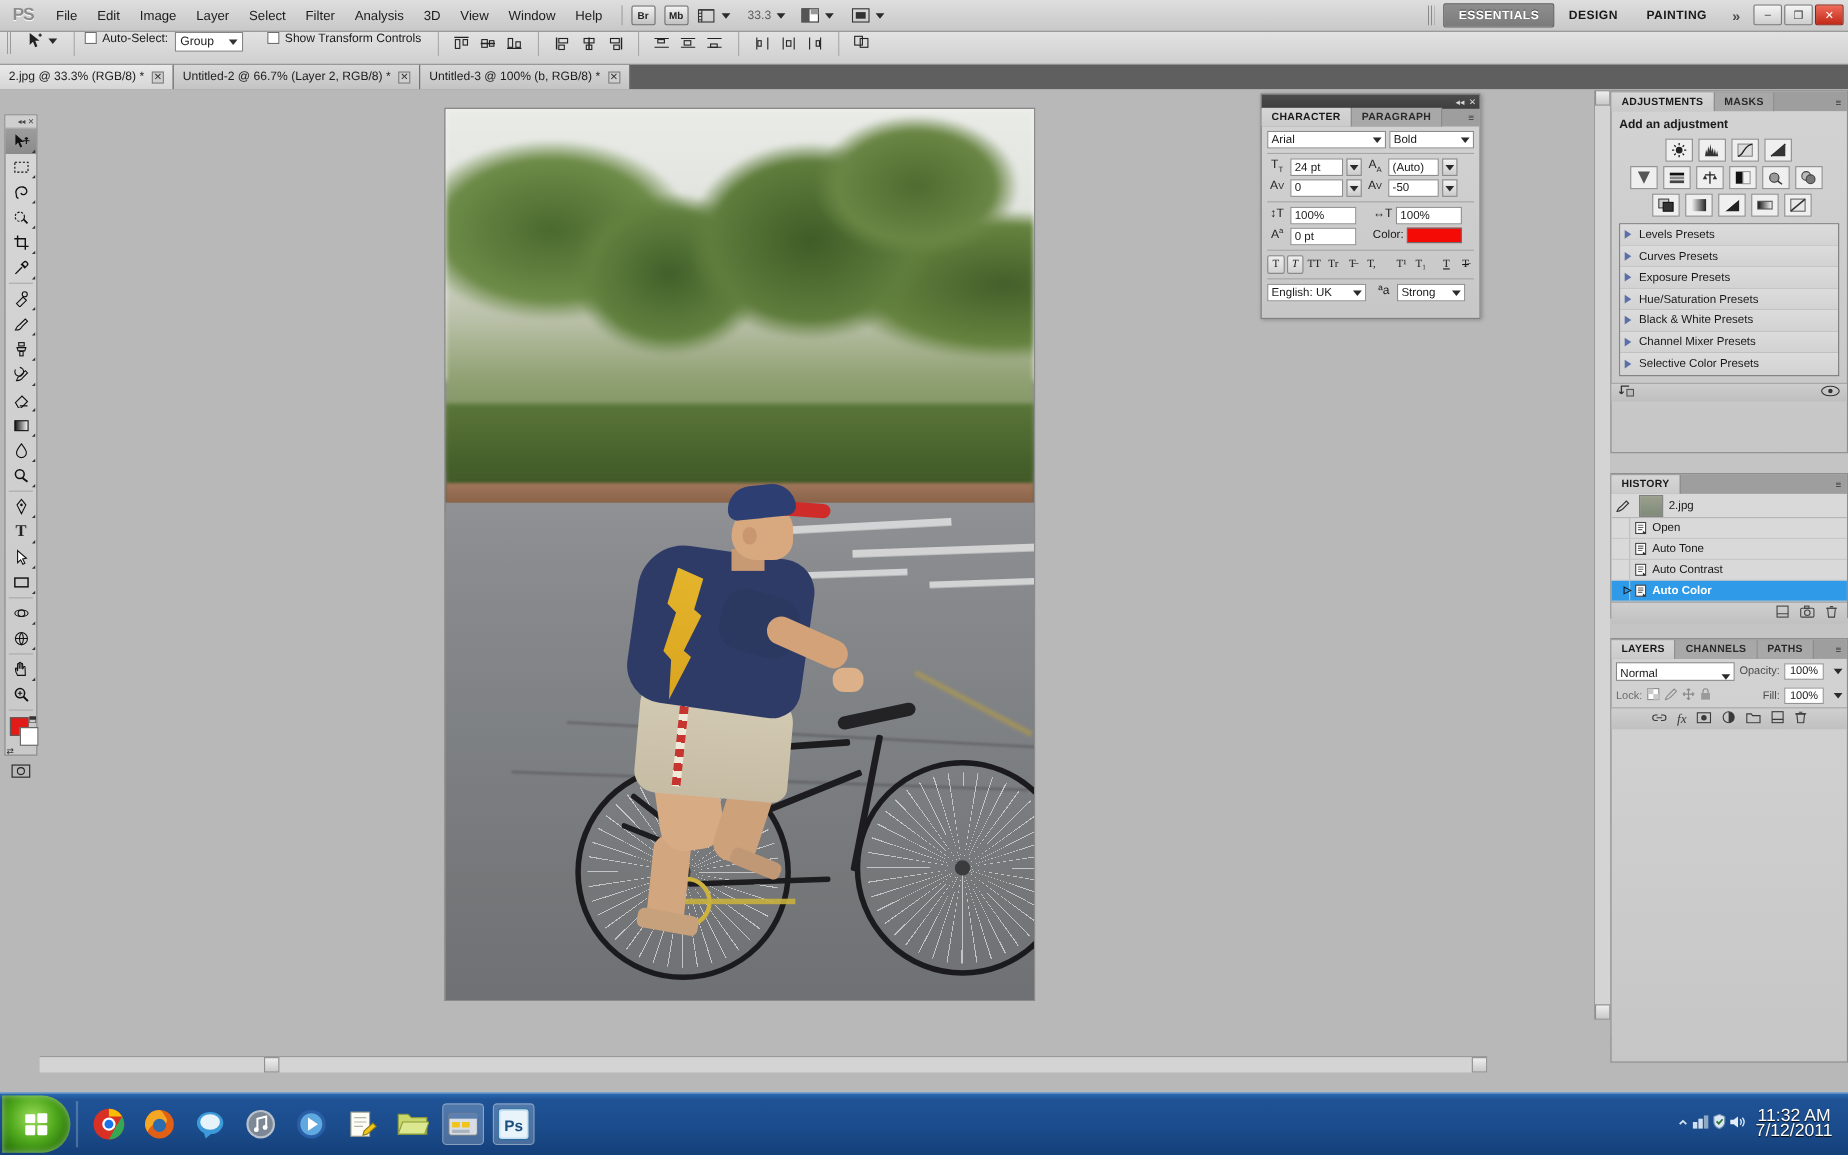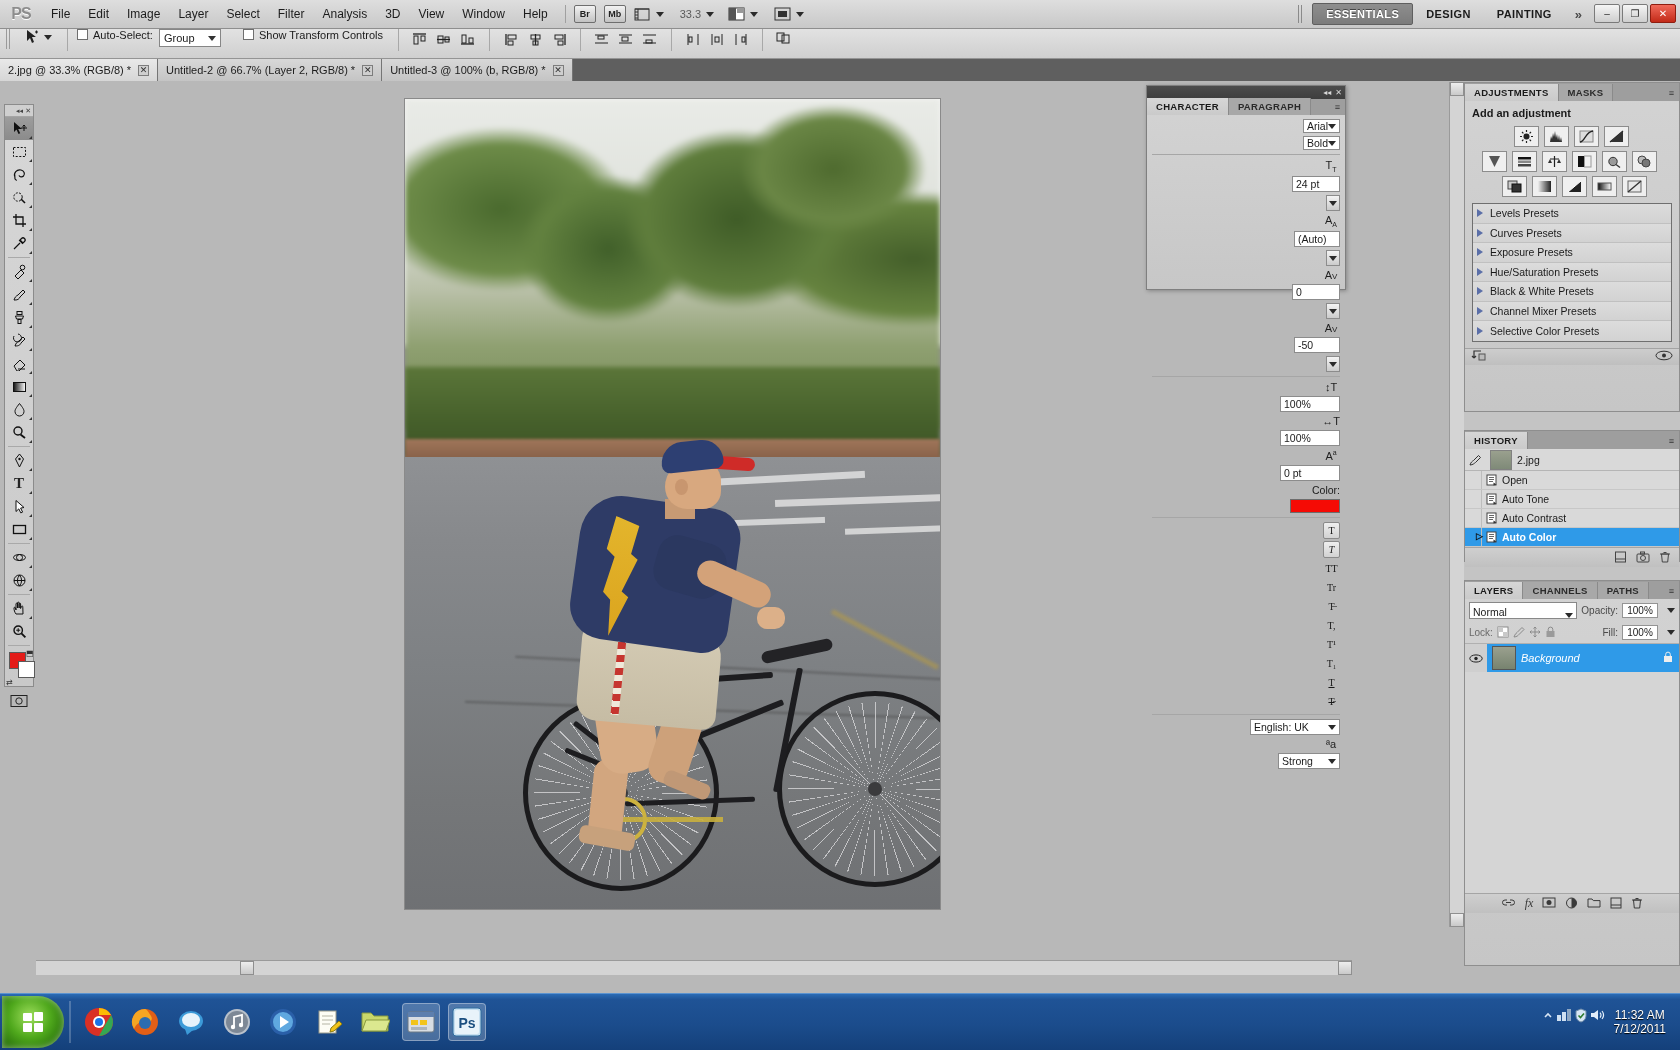--- a/index.html
+++ b/index.html
@@ -264,21 +264,21 @@
   
   .charpanel {
     position:absolute; left:1146px; top:85px; width:200px; height:205px;
     background:linear-gradient(#d4d4d4,#c7c7c7); border:1px solid #7f7f7f;
     box-shadow:1px 1px 4px rgba(0,0,0,.28);
   }
   .cp-title { height:13px; background:linear-gradient(#4c4c4c,#3e3e3e); display:flex;
      align-items:center; justify-content:flex-end; padding-right:3px; gap:4px; }
   .cp-tabs { height:16px; display:flex; align-items:flex-end; background:#9e9e9e;text-align:center; }
   .cp-body { padding:4px 5px; }
-  .cp-row { display:flex; align-items:flex-end; gap:3px; margin-bottom:3px;flex-direction:column; }
+  .cp-row { display:flex; align-items:flex-start; gap:3px; margin-bottom:3px; }
   .cp-field { border:1px solid #8c8c8c; background:#fff; height:16px; display:flex;
      align-items:center; padding:0 3px; font-size:10.5px; }
   .cp-drop { width:14px;height:16px;border:1px solid #8c8c8c;
      background:linear-gradient(#f4f4f4,#cbcbcb); display:flex;align-items:center;justify-content:center;}
   .cp-ico { width:18px; text-align:center; font-size:11px; color:#1f1f1f; }
   .cp-sep { height:1px; background:#a6a6a6; margin:4px 0; }
   .stylebtn { width:17px;height:17px; border:1px solid #8a8a8a; border-radius:2px;
      background:linear-gradient(#efefef,#d2d2d2); display:flex;align-items:center;justify-content:center;
      font-size:10px; font-family:"Liberation Serif", serif; }
   .styleplain { width:17px;height:17px; display:flex;align-items:center;justify-content:center;
@@ -291,22 +291,22 @@
     background:linear-gradient(#2a6bb5 0%, #1f5396 10%, #1b4c8c 55%, #14407a 100%);
     display:flex; align-items:center; border-top:1px solid #5b93d0;
   }
   .startbtn { width:62px;height:52px; margin-left:2px; border-radius:0 26px 26px 0;
      background:radial-gradient(circle at 45% 40%, #9ede5c 0%, #4fa81c 45%, #2e7a0d 75%, #1d5a06 100%);
      display:flex;align-items:center;justify-content:center; box-shadow:inset 0 0 6px rgba(255,255,255,.5); }
   .tb-sepv { width:2px;height:42px;background:rgba(255,255,255,.22); margin:0 5px; }
   .tbicon { width:38px;height:38px; margin:0 4px; display:flex; align-items:center; justify-content:center;
      border-radius:4px; }
   .tbicon.active { background:rgba(255,255,255,.22); border:1px solid rgba(255,255,255,.35); }
-  .tray { margin-left:auto; display:flex; align-items:flex-start; gap:1px; padding-right:6px;
-     color:#fff; font-size:12px; }
+  .tray { margin-left:auto; display:flex; align-items:center; gap:1px; padding-right:6px;
+     color:#fff; font-size:16px; }
   .clock { text-align:center; line-height:14px; padding:0 8px; text-shadow:0 1px 1px #000; }
 </style>
 </head>
 <body>
 
 <div class="app">
 
   <div class="menubar">
     <div class="ps-logo">PS</div>
     <div class="menu-item">File</div>
@@ -1085,38 +1085,20 @@
         <span>
           <svg width="11" height="12" viewBox="0 0 11 12">
               <rect x="1.5" y="5" width="8" height="6" fill="#9a9a9a"></rect>
               <path d="M3.2 5V3.4a2.3 2.3 0 014.6 0V5" fill="none" stroke="#8a8a8a"></path>
             </svg>
         </span>
         <span style="margin-left:auto;color:#4a4a4a">Fill:</span>
         <div class="num-box">100%</div>
         <span class="tri"></span>
       </div>
-      <div style="background:#d5d5d5;height:250px;border-top:1px solid #b0b0b0">
-        <div class="layer-row">
-          <span class="eye">
-            <svg width="14" height="9" viewBox="0 0 14 9">
-                <ellipse cx="7" cy="4.5" rx="6.2" ry="3.6" fill="none" stroke="#222"></ellipse>
-                <circle cx="7" cy="4.5" r="1.7" fill="#222"></circle>
-              </svg>
-          </span>
-          <span class="lthumb"></span>
-          <span class="lname">Background</span>
-          <span class="lock-ico">
-            <svg width="10" height="12" viewBox="0 0 10 12">
-                <rect x="1" y="5" width="8" height="6" fill="#eee"></rect>
-                <path d="M2.7 5V3.4a2.3 2.3 0 014.6 0V5" fill="none" stroke="#eee"></path>
-              </svg>
-          </span>
-        </div>
-      </div>
       <div class="panel-foot" style="justify-content:center">
         <span>
           <svg width="15" height="11" viewBox="0 0 15 11">
               <path d="M6 3H4a2.5 2.5 0 000 5h2M9 3h2a2.5 2.5 0 010 5H9M5 5.5h5" fill="none" stroke="#3a3a3a"></path>
             </svg>
         </span>
         <span style="font-family:'Liberation Serif',serif;font-size:12px;font-style:italic">fx</span>
         <span>
           <svg width="14" height="11" viewBox="0 0 14 11">
               <rect x="1" y="1" width="12" height="9" fill="none" stroke="#3a3a3a"></rect>

